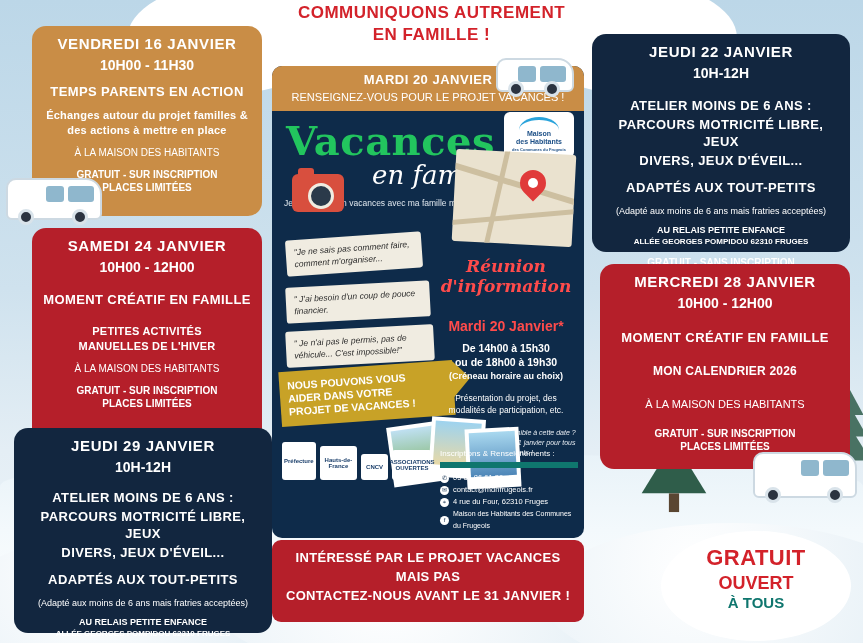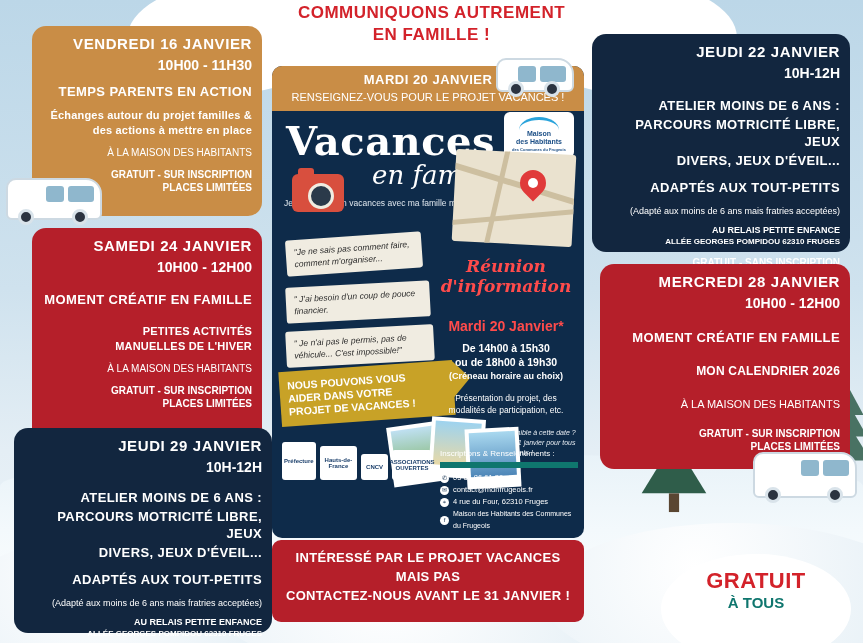--- a/index.html
+++ b/index.html
@@ -37,21 +37,21 @@
     width:470px;height:150px;background:#fff;border-radius:50%;
   }
   .cloudband:before{content:"";position:absolute;left:-70px;top:40px;width:200px;height:110px;background:#fff;border-radius:50%;}
   .cloudband:after{content:"";position:absolute;right:-70px;top:38px;width:210px;height:112px;background:#fff;border-radius:50%;}
   .topTitle{
     position:absolute;top:2px;left:0;right:0;text-align:center;z-index:6;
     color:#d3222a;font-weight:bold;font-size:17px;letter-spacing:.5px;line-height:22px;
   }
 
   
-  .card{position:absolute;border-radius:14px;color:#fff;text-align:right;padding:8px 10px;box-sizing:border-box;z-index:5;}
+  .card{position:absolute;border-radius:14px;color:#fff;text-align:center;padding:8px 10px;box-sizing:border-box;z-index:5;}
   .card .h1{font-weight:bold;font-size:15px;letter-spacing:.6px;line-height:20px;}
   .card .h2{font-weight:bold;font-size:14px;margin-top:3px;}
   .card .lead{font-weight:bold;font-size:13px;margin-top:10px;letter-spacing:.4px;line-height:17px;}
   .card .body{font-weight:bold;font-size:11px;margin-top:8px;line-height:15px;letter-spacing:.2px;}
   .card .small{font-size:10px;margin-top:8px;line-height:14px;}
   .card .tiny{font-size:9px;margin-top:6px;line-height:12px;font-weight:bold;}
   .card .foot{font-weight:bold;font-size:10px;margin-top:8px;line-height:13px;}
 
   .c-orange{background:#c98d46;}
   .c-red{background:#b51f2a;}
@@ -61,21 +61,21 @@
   #card-samedi{left:32px;top:228px;width:230px;height:240px;}
   #card-jeudi29{left:14px;top:428px;width:258px;height:205px;}
   #card-jeudi22{left:592px;top:34px;width:258px;height:218px;}
   #card-mercredi{left:600px;top:264px;width:250px;height:205px;}
 
   
   .poster{position:absolute;left:272px;top:66px;width:312px;height:472px;background:#0e2b4a;border-radius:10px;z-index:5;overflow:hidden;}
   .poster .ptop{background:#c98d46;padding:6px 8px 8px;text-align:center;color:#fff;}
   .ptop .d{font-weight:bold;font-size:13px;letter-spacing:.5px;}
   .ptop .s{font-weight:normal;font-size:11px;margin-top:4px;}
-  .vtitle{color:#ffffff;font-family:"DejaVu Serif",serif;font-size:40px;font-weight:bold;margin:6px 0 0 14px;letter-spacing:.5px;}
+  .vtitle{color:#22c55e;font-family:"DejaVu Serif",serif;font-size:40px;font-weight:bold;margin:6px 0 0 14px;letter-spacing:.5px;}
   .vsub{color:#fff;font-family:"DejaVu Serif",serif;font-style:italic;font-size:26px;margin:-4px 0 0 100px;}
   .vline{color:#dfe7ee;font-size:8.5px;margin:8px 0 0 12px;}
   .logo-mdh{position:absolute;right:10px;top:46px;width:70px;height:46px;background:#fff;border-radius:6px;display:flex;flex-direction:column;align-items:center;justify-content:center;}
   .logo-mdh .lg{font-size:7px;color:#1c4f86;font-weight:bold;line-height:8px;text-align:center;}
   .logo-mdh .swoosh{width:40px;height:10px;border-top:3px solid #29a3db;border-radius:50%/100% 100% 0 0;}
 
   .bubble{position:absolute;background:#f0ece1;color:#2b2b2b;font-size:8.5px;line-height:12px;padding:6px 8px;border-radius:3px;font-style:italic;}
   .b1{left:14px;top:170px;width:120px;transform:rotate(-4deg);}
   .b2{left:14px;top:218px;width:128px;transform:rotate(-3deg);}
   .b3{left:14px;top:262px;width:132px;transform:rotate(-3deg);}
@@ -316,20 +316,21 @@
 </div>
 
 <div id="bottom-banner">
   <div>INTÉRESSÉ PAR LE PROJET VACANCES MAIS PAS</div>
   <div>CONTACTEZ-NOUS AVANT LE 31 JANVIER !</div>
 </div>
 
 <div id="gratuit">
   <div class="gcloud"></div>
   <div class="g1">GRATUIT</div>
+  <div class="g2">OUVERT</div>
   <div class="g3">À TOUS</div>
 </div>
 
 <div class="van" id="van-left">
   <div class="bodyv">
       <div class="win"></div>
       <div class="win2"></div>
       <div class="wh wl"></div>
       <div class="wh wr"></div>
     </div>

